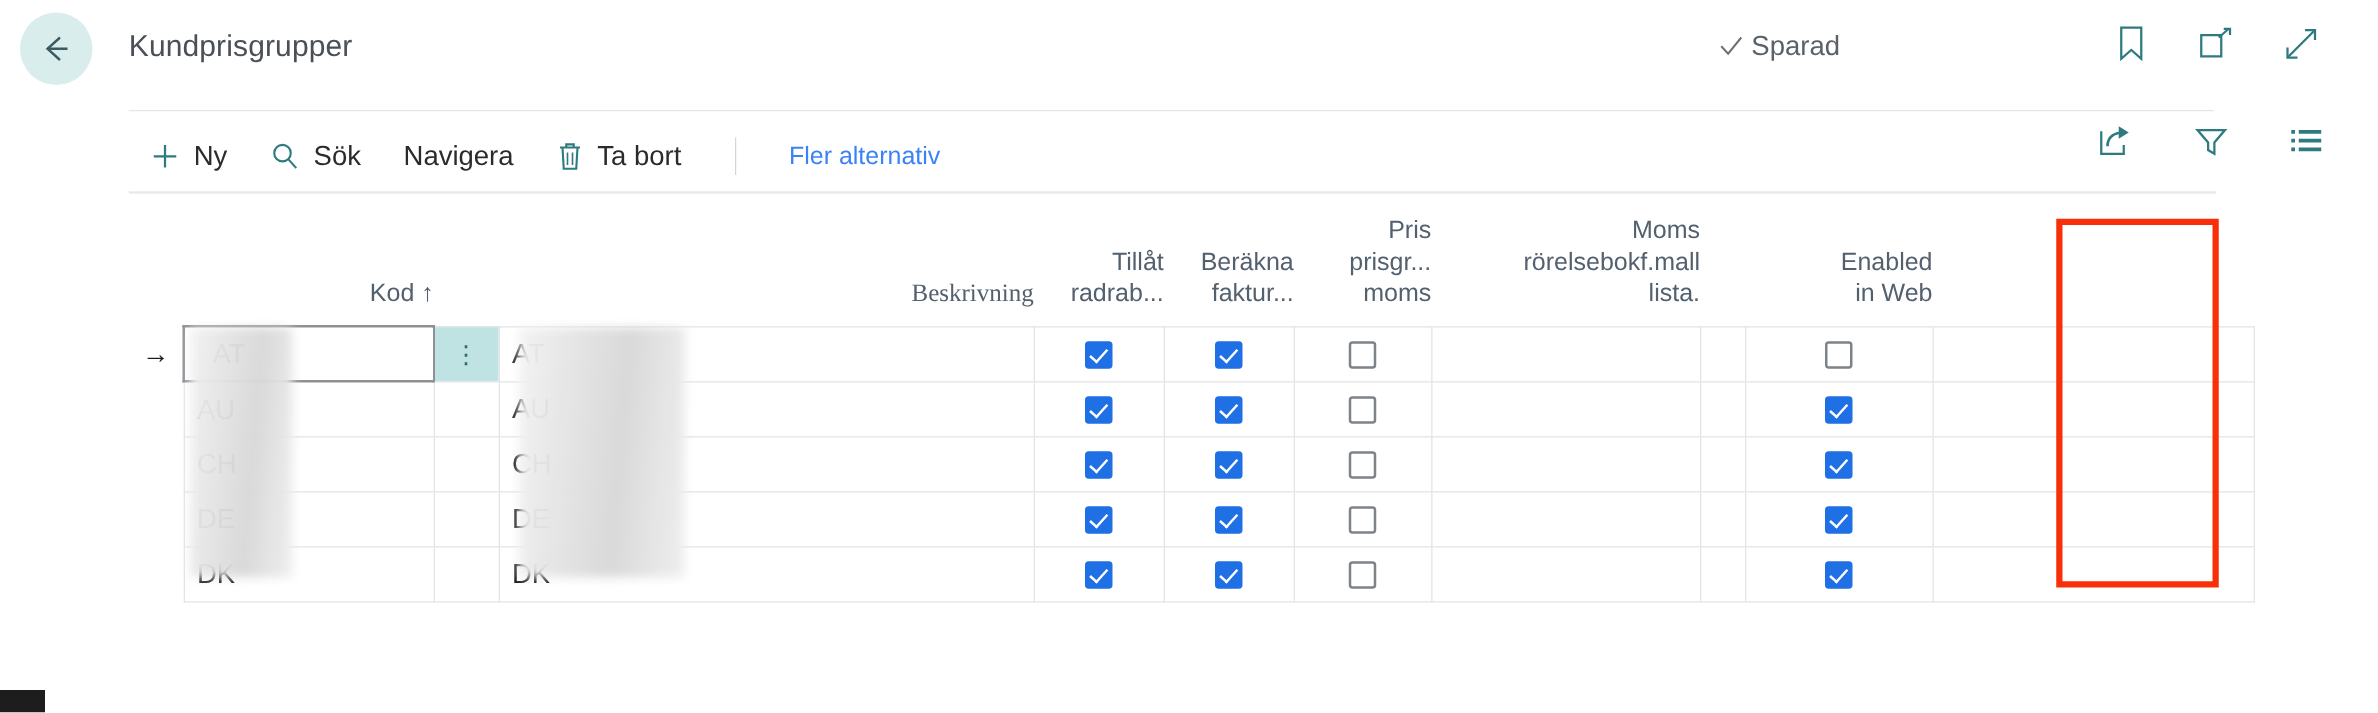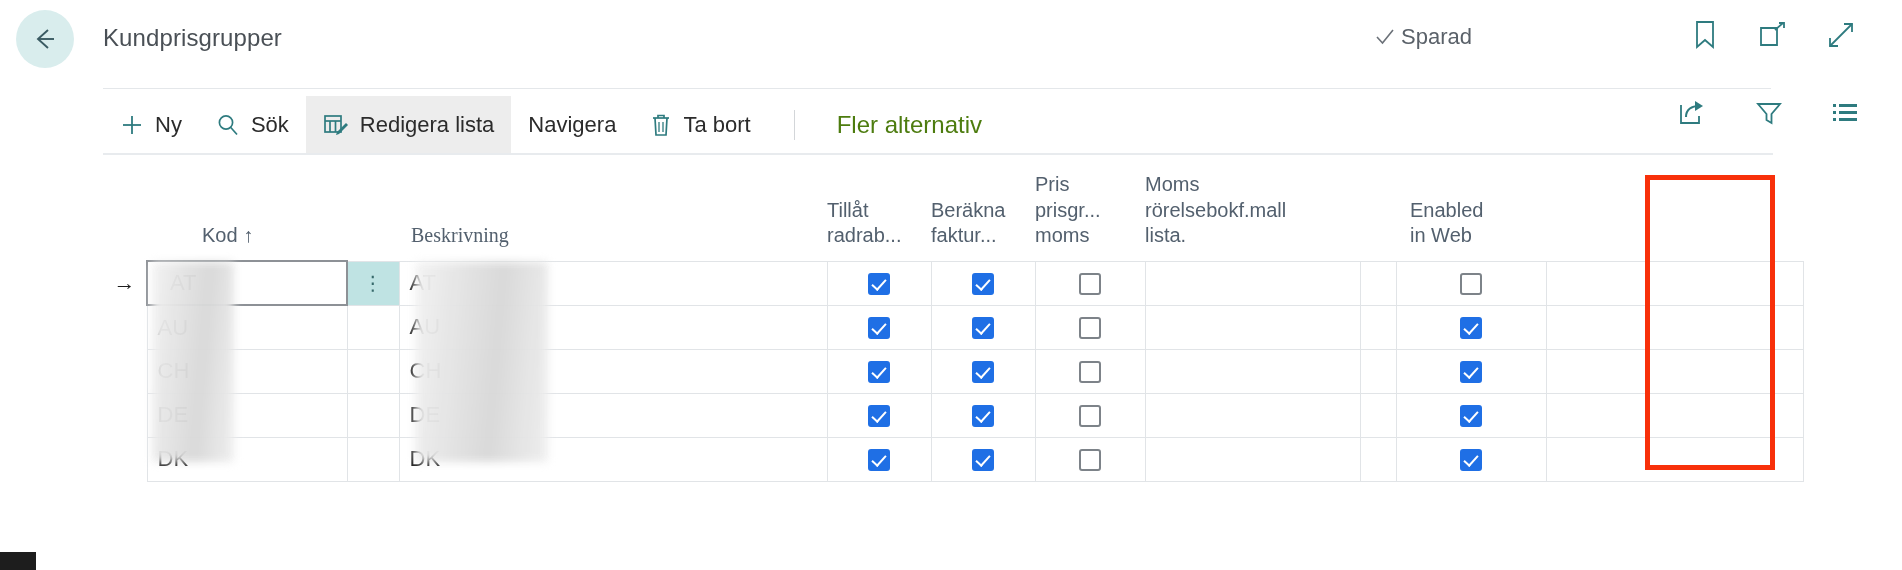--- a/index.html
+++ b/index.html
@@ -51,39 +51,39 @@
   .tb-item {
     display: flex; align-items: center; gap: 11px;
     height: 58px; padding: 0 17px;
     font-size: 22px; color: #2b2b2b; white-space: nowrap; cursor: pointer;
   }
   .tb-item.active { background: #ededed; }
   .tb-item .glyph { display: flex; align-items: center; justify-content: center; }
   .tb-divider {
     width: 1px; height: 30px; background: #d3d6d9; margin: 0 26px;
   }
-  .tb-more { color: #4d7c0f; font-size: 24px; padding: 0 16px; cursor: pointer; white-space: nowrap;}
+  .tb-more { color: #3b82f6; font-size: 20px; padding: 0 16px; cursor: pointer; white-space: nowrap;}
   .tb-right {
     position: absolute; right: 42px; top: 98px;
     display: flex; align-items: center; gap: 46px;
   }
   .tb-right .ico { width: 30px; height: 30px; display:flex; align-items:center; justify-content:center; cursor:pointer; }
   .toolbar-bottom {
     position: absolute; left: 103px; top: 153px; width: 1670px; height: 2px;
     background: #e8ebee;
   }
 
   
   .grid {
     position: absolute; left: 103px; top: 172px; width: 1700px;
   }
   table.data { border-collapse: collapse; width: 1700px; table-layout: fixed; }
   table.data th {
     font-weight: normal; font-size: 20px; color: #53606e;
-    text-align: left; vertical-align: bottom;
+    text-align: right; vertical-align: bottom;
     padding: 0 0 12px 0; line-height: 1.28;
     border: none; background: transparent;
   }
   table.data td {
     height: 44px; border: 1px solid #e1e4e7;
     font-size: 22px; color: #1d1d1d; padding: 0 10px;
     background: #fff; vertical-align: middle;
   }
   td.nb, th.nb { border: none !important; }
   .col-ind   { width: 44px; }
@@ -215,32 +215,20 @@
     <div class="tb-item">
       <span class="glyph">
         <svg width="24" height="24" viewBox="0 0 24 24">
           <circle cx="10" cy="9.5" r="6.6" fill="none" stroke="#2e7b7f" stroke-width="1.7"></circle>
           <line x1="14.8" y1="14.5" x2="21" y2="21.5" stroke="#2e7b7f" stroke-width="1.7"></line>
         </svg>
       </span>
       <span>Sök</span>
     </div>
 
-    <div class="tb-item active">
-      <span class="glyph">
-        <svg width="26" height="24" viewBox="0 0 26 24">
-          <rect x="2" y="3" width="16" height="16" fill="none" stroke="#2e7b7f" stroke-width="1.7"></rect>
-          <line x1="2" y1="8" x2="18" y2="8" stroke="#2e7b7f" stroke-width="1.7"></line>
-          <line x1="7" y1="8" x2="7" y2="19" stroke="#2e7b7f" stroke-width="1.7"></line>
-          <line x1="12.5" y1="8" x2="12.5" y2="19" stroke="#2e7b7f" stroke-width="1.7"></line>
-          <path d="M14 19 L23 10 L25 12 L16 21 L13 22 Z" fill="#2e7b7f"></path>
-        </svg>
-      </span>
-      <span>Redigera lista</span>
-    </div>
 
     <div class="tb-item">
       <span>Navigera</span>
     </div>
 
     <div class="tb-item">
       <span class="glyph">
         <svg width="22" height="25" viewBox="0 0 22 25">
           <path d="M3 5 H19" stroke="#2e7b7f" stroke-width="1.7"></path>
           <path d="M8 5 V2.5 H14 V5" fill="none" stroke="#2e7b7f" stroke-width="1.7"></path>

